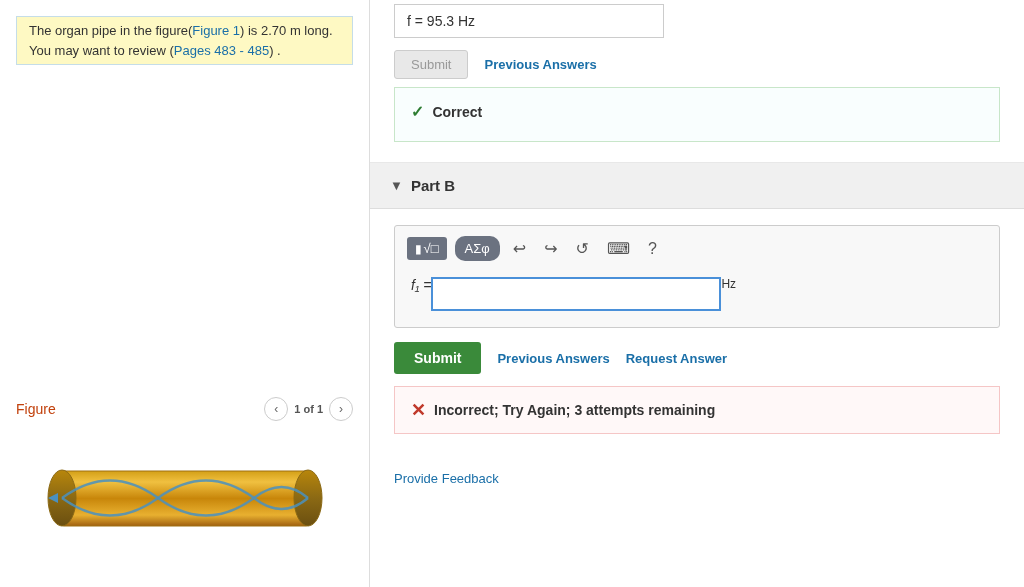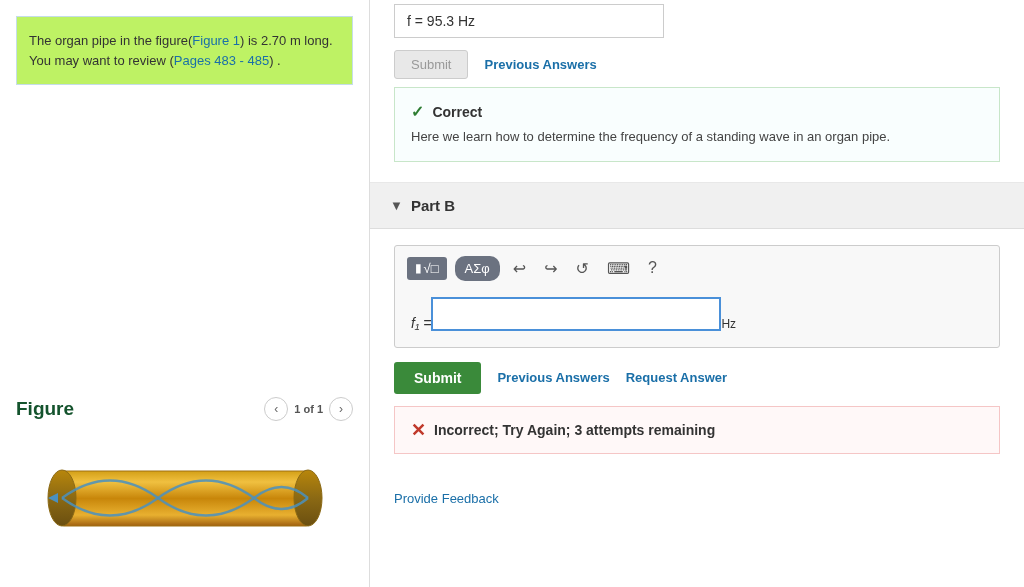--- a/index.html
+++ b/index.html
@@ -9,36 +9,36 @@
     .left-panel {
       width: 370px;
       min-width: 370px;
       border-right: 1px solid #ddd;
       padding: 16px;
       background: #fff;
       display: flex;
       flex-direction: column;
     }
     .problem-text {
-      background: #bef264;
+      background: #fef9c3;
       border: 1px solid #c5dde8;
-      padding: 14px 12px;
+      padding: 4px 12px;
       font-size: 13px;
       color: #333;
       line-height: 1.5;
     }
     .problem-text a { color: #1a6fa8; text-decoration: none; }
     .figure-section { margin-top: auto; }
     .figure-header {
       display: flex;
       align-items: center;
       justify-content: space-between;
       margin-bottom: 10px;
     }
-    .figure-label { font-weight: bold; font-size: 19px; color: #14532d; }
+    .figure-label { font-weight: normal; font-size: 14px; color: #c2410c; }
     .figure-nav {
       display: flex;
       align-items: center;
       gap: 6px;
     }
     .nav-arrow {
       width: 24px; height: 24px;
       border: 1px solid #ccc;
       border-radius: 50%;
       background: #fff;
@@ -175,21 +175,21 @@
       border: none;
       cursor: pointer;
       font-size: 16px;
       color: #555;
       padding: 3px 5px;
     }
 
     
     .input-row {
       display: flex;
-      align-items: flex-end;
+      align-items: flex-start;
       gap: 0;
       padding: 6px 4px;
     }
     .var-label { font-size: 14px; font-style: italic; color: #333; }
     .answer-input {
       border: 2px solid #4a90d9;
       padding: 7px 10px;
       font-size: 14px;
       width: 290px;
       outline: none;
@@ -305,21 +305,20 @@
     </div>
     <div class="action-row">
       <button class="submit-btn-disabled">Submit</button>
       <a href="#" class="prev-answers-link">Previous Answers</a>
     </div>
     <div class="correct-box">
       <div class="correct-header">
         <span class="correct-check">✓</span>
         <span>Correct</span>
       </div>
-      <div class="correct-desc">Here we learn how to determine the frequency of a standing wave in an organ pipe.</div>
     </div>
   </div>
 
   <div class="part-b-section">
     <div class="part-b-header">
       <span class="collapse-arrow">▼</span>
       <span class="part-b-title">Part B</span>
     </div>
     <div class="part-b-content">
 

